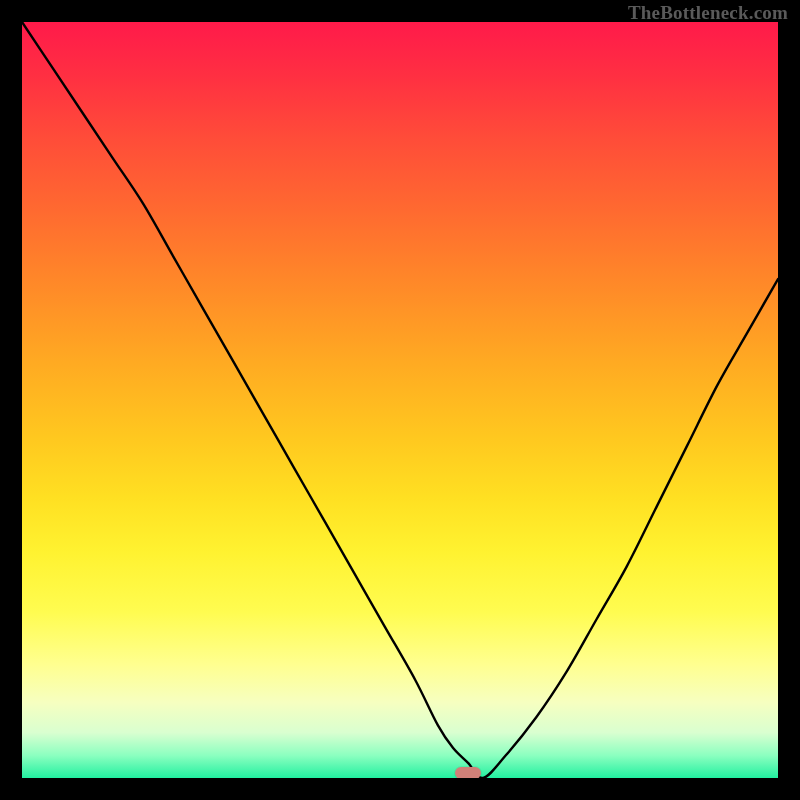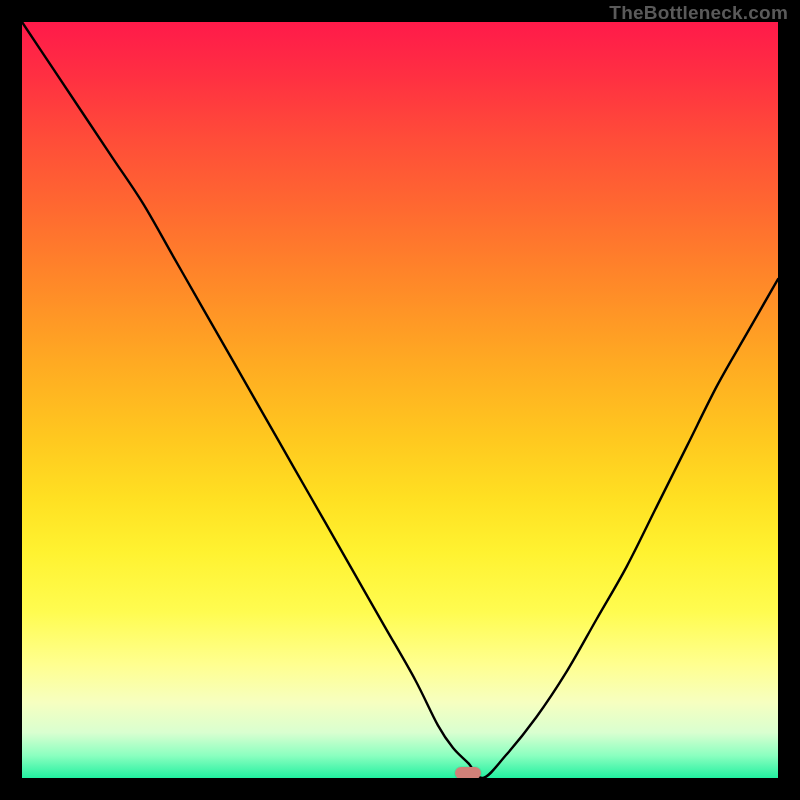--- a/index.html
+++ b/index.html
@@ -54,21 +54,21 @@
     width: 26px;
     height: 12px;
     border-radius: 6px;
     background: #d08078;
     box-shadow: 0 0 0 1px rgba(0,0,0,0.05);
   }
   .watermark {
     position: absolute;
     top: 2px;
     right: 12px;
-    font-family: Liberation Sans, sans-serif;
+    font-family: Liberation Serif, serif;
     font-size: 19px;
     font-weight: 600;
     color: #5a5a5a;
     letter-spacing: 0.2px;
     user-select: none;
   }
 </style>
 </head>
 <body>
 

